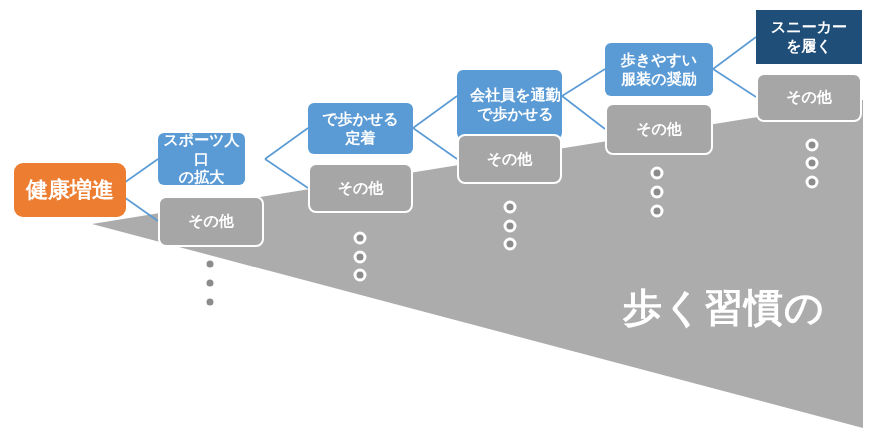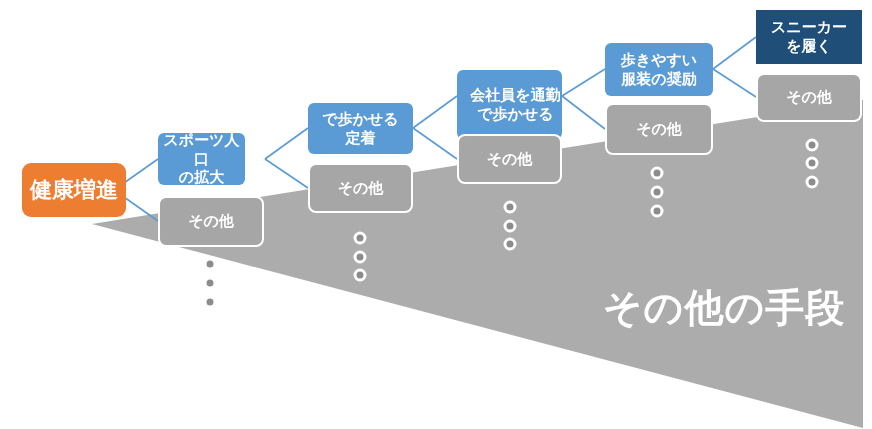--- a/index.html
+++ b/index.html
@@ -114,21 +114,21 @@
       <circle class="dot" cx="657" cy="192" r="5"></circle>
       <circle class="dot" cx="657" cy="211" r="5"></circle>
     </g>
     <g>
       <circle class="dot" cx="812" cy="145" r="5"></circle>
       <circle class="dot" cx="812" cy="163" r="5"></circle>
       <circle class="dot" cx="812" cy="182" r="5"></circle>
     </g>
   </svg>
 
-  <div class="box root" style="left:22px; top:163px; width:104px; height:54px;">健康増進</div>
+  <div class="box root" style="left:14px; top:163px; width:112px; height:54px;">健康増進</div>
 
   <div class="box main" style="left:158px; top:133px; width:87px; height:52px;">スポーツ人口
 の拡大</div>
   <div class="box other" style="left:158px; top:196px; width:106px; height:51px;">その他</div>
 
   <div class="box main" style="left:308px; top:103px; width:105px; height:51px;">で歩かせる
 定着</div>
   <div class="box other" style="left:308px; top:163px; width:105px; height:50px;">その他</div>
 
   <div class="box main" style="left:457px; top:70px; width:105px; height:69px;padding-left:12px;">会社員を通勤
@@ -136,15 +136,15 @@
   <div class="box other" style="left:457px; top:134px; width:105px; height:50px;">その他</div>
 
   <div class="box main" style="left:605px; top:43px; width:108px; height:53px;">歩きやすい
 服装の奨励</div>
   <div class="box other" style="left:605px; top:103px; width:108px; height:52px;">その他</div>
 
   <div class="box final" style="left:756px; top:10px; width:106px; height:54px;">スニーカー
 を履く</div>
   <div class="box other" style="left:756px; top:73px; width:106px; height:49px;">その他</div>
 
-  <div class="wedge-label">その他の手段</div>
+  <div class="wedge-label">歩く習慣の</div>
 
 </div>
 
 </body></html>

